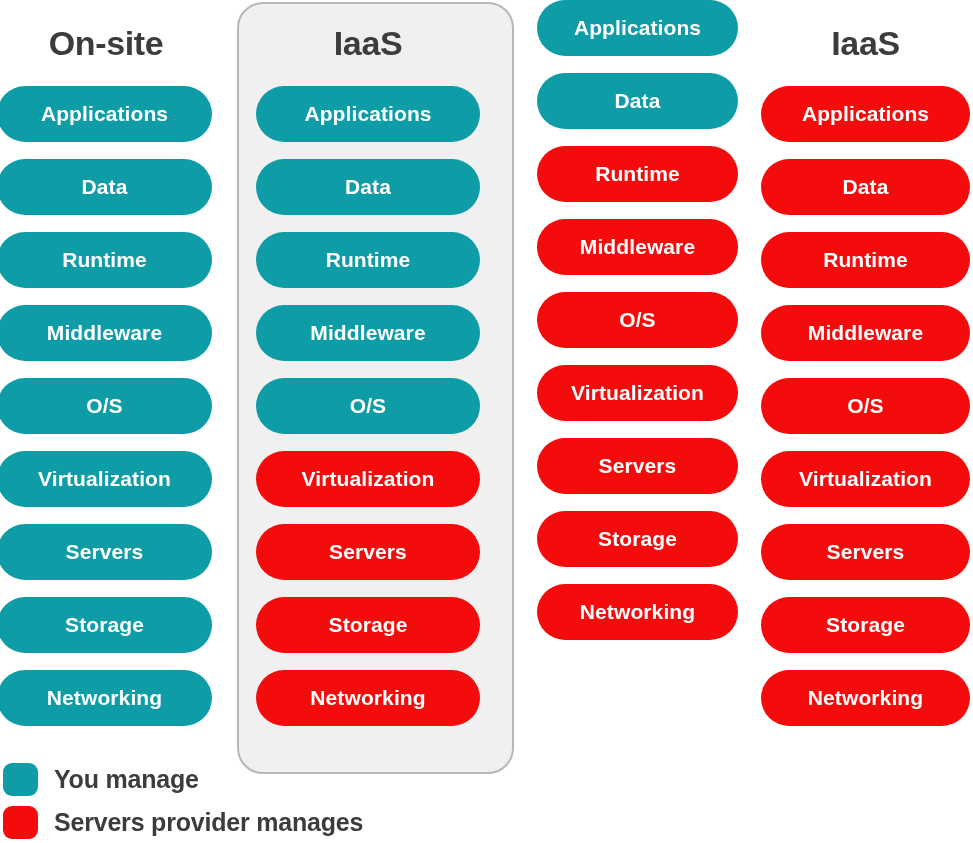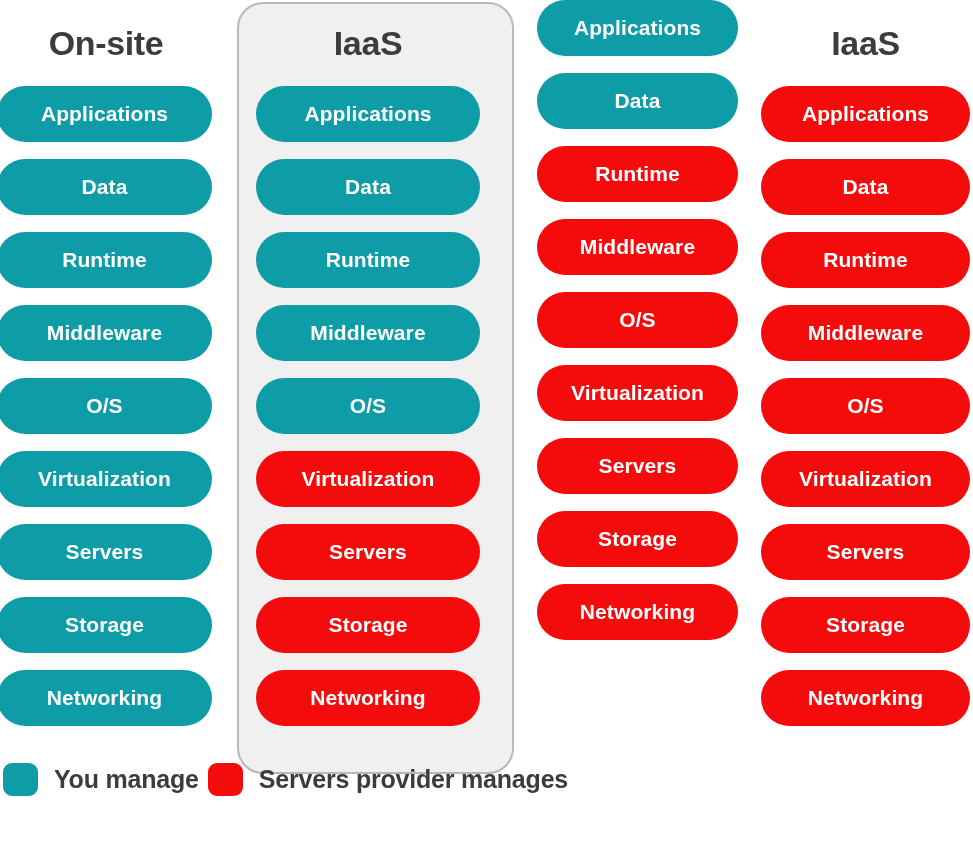--- a/index.html
+++ b/index.html
@@ -93,20 +93,21 @@
   
   .col-onsite .layer-stack { margin-left: -3px; }
 
   
   .legend {
     position: absolute;
     left: 3px;
     top: 762px;
     z-index: 3;
     display: flex;
+    flex-direction: column;
     gap: 9px;
   }
 
   .legend-row {
     display: flex;
     align-items: center;
     gap: 16px;
     height: 34px;
   }
 

